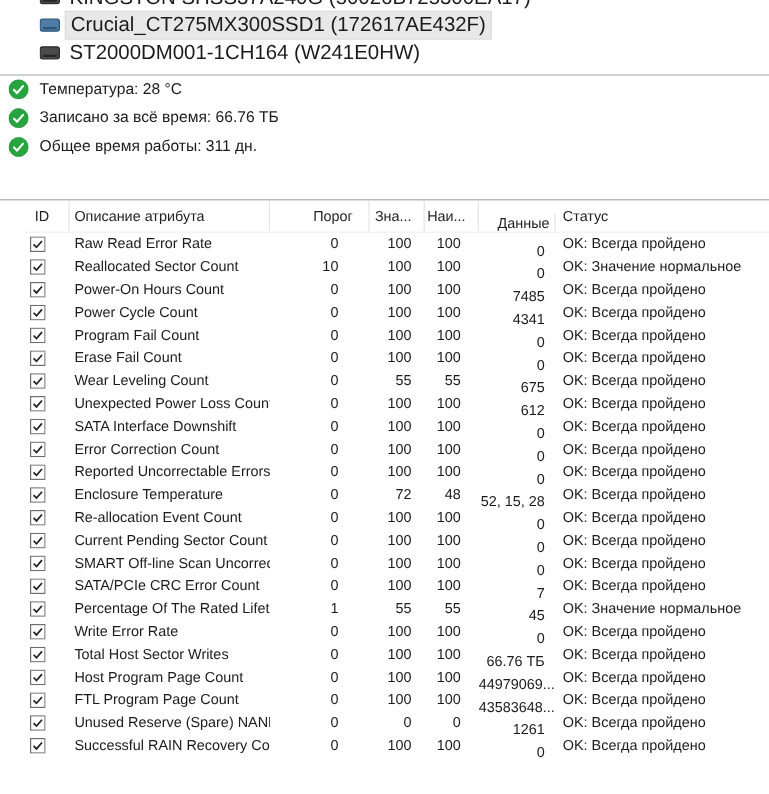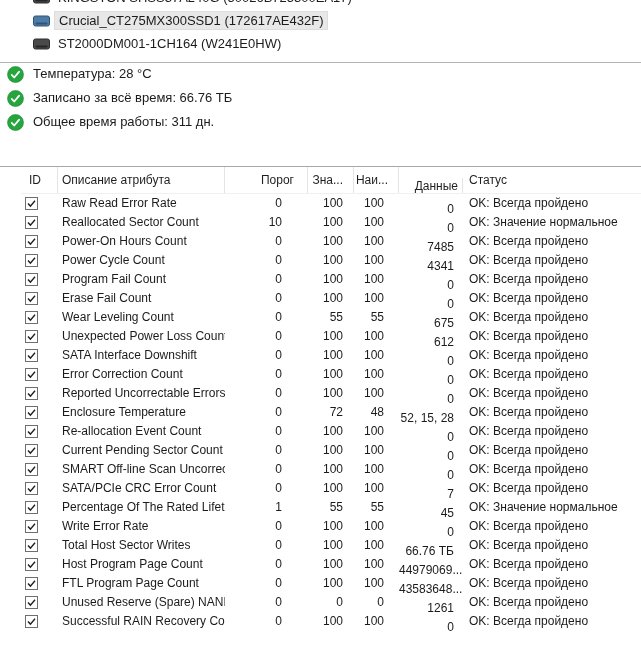--- a/index.html
+++ b/index.html
@@ -1,21 +1,21 @@
 <!DOCTYPE html>
 <html><head>
 <meta charset="utf-8">
 <style>
   html,body{margin:0;padding:0;background:#fff;}
   .app{position:relative;width:641px;height:662px;background:#fff;overflow:hidden;
        font-family:"Liberation Sans","DejaVu Sans",sans-serif;color:#1b1b1b;}
 
   
   .drive-list{position:absolute;left:0;top:0;width:641px;height:62px;overflow:hidden;}
-  .drive-item{position:absolute;left:5px;height:21px;display:flex;align-items:center;font-size:13px;padding-left:28px;}
+  .drive-item{position:absolute;left:5px;height:21px;display:flex;align-items:center;font-size:17px;padding-left:28px;}
   .drive-item:nth-child(1){top:-13px;}
   .drive-item:nth-child(2){top:10px;}
   .drive-item:nth-child(3){top:33px;text-align:center;}
   .drive-icon{width:17px;height:12px;margin-right:4px;flex:0 0 auto;display:inline-flex;}
   .drive-label{padding:1px 4px;white-space:nowrap;}
   .drive-label.sel{background:#e8e8e8;border:1px solid #dddddd;}
 
   .hr-top{position:absolute;left:0;top:62px;width:641px;height:1px;background:#b3b3b3;}
 
   

